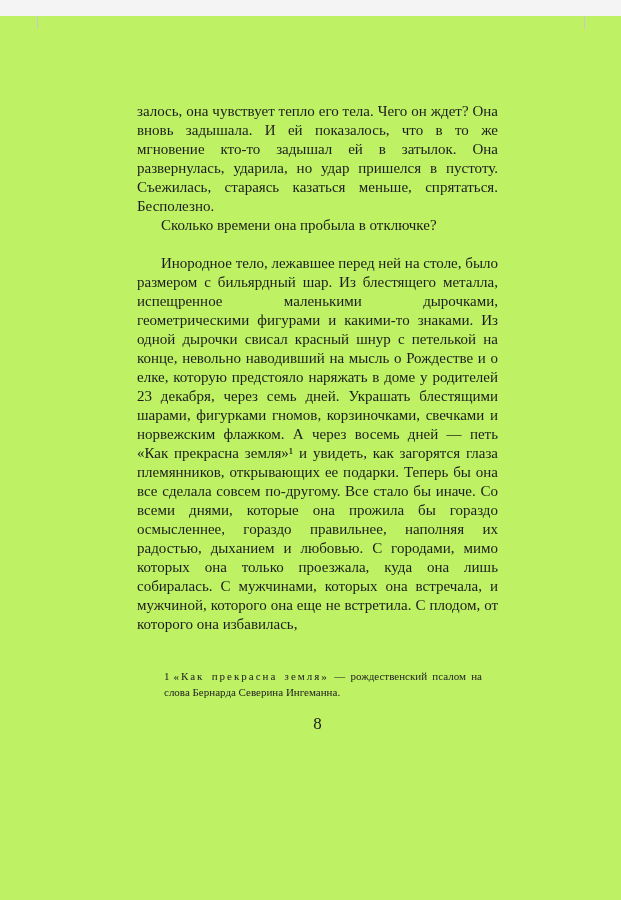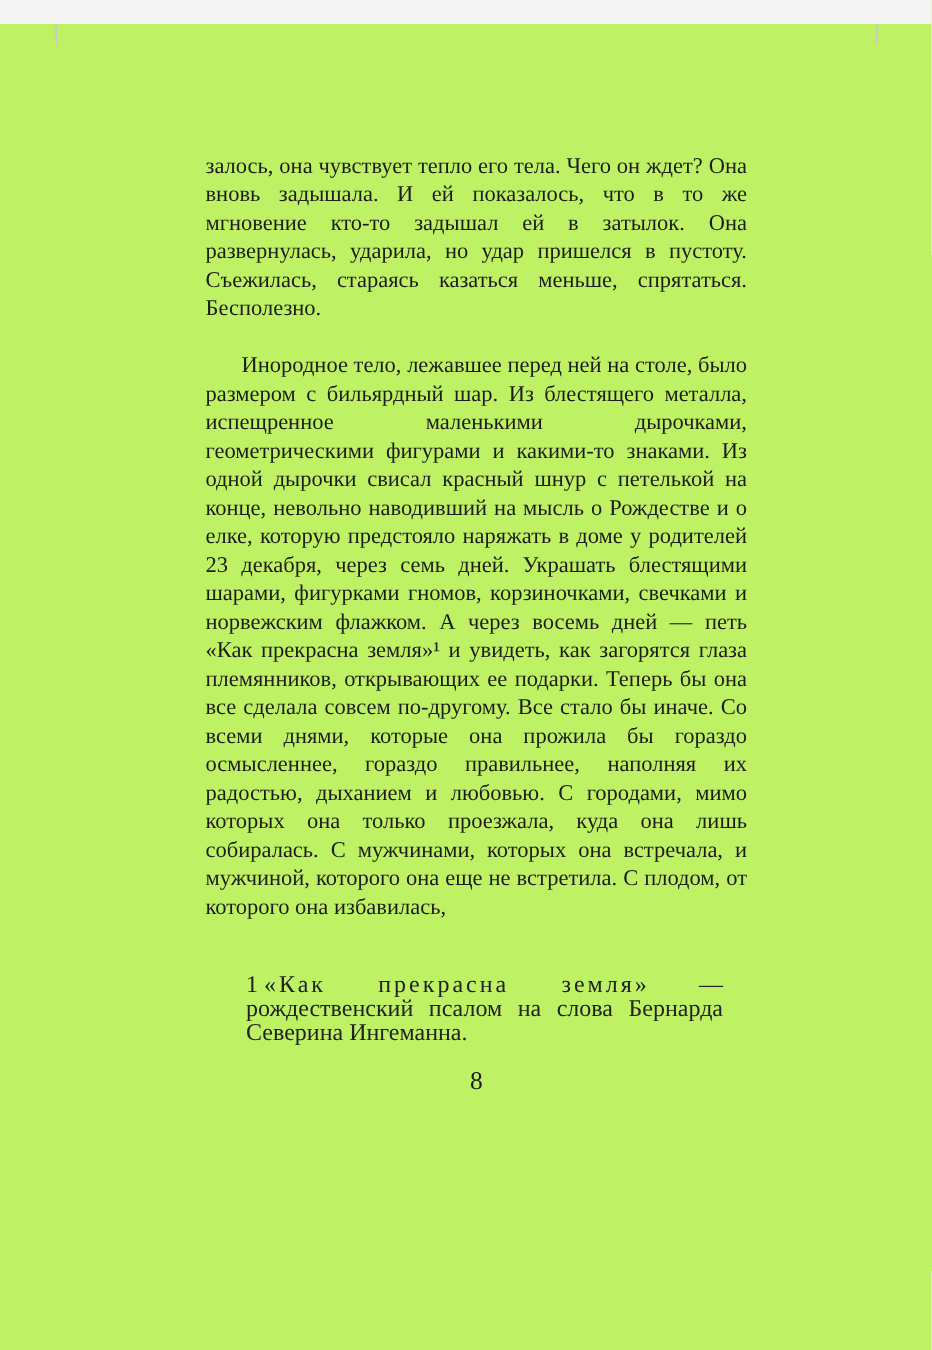--- a/index.html
+++ b/index.html
@@ -42,21 +42,21 @@
     text-indent: 24px;
     hyphens: auto;
   }
   .para.no-indent { text-indent: 0; }
   .para.section-start { margin-top: 19px; }
 
   .footnote {
     margin-top: 34px;
     margin-left: 27px;
     width: 318px;
-    font-size: 16px;
+    font-size: 11px;
     line-height: 16px;
     text-align: justify;
     color: #222;
   }
   .footnote .marker { margin-right: 4px; }
   .footnote .spaced { letter-spacing: 2px; }
 
   .page-number {
     margin-top: 14px;
     text-align: center;
@@ -91,20 +91,21 @@
 
 <div class="page">
 
   <div class="crop-mark left"></div>
   <div class="crop-mark right"></div>
 
   <div class="text-block">
 
     <p class="para no-indent">залось, она чувствует тепло его тела. Чего он ждет? Она вновь задышала. И ей показалось, что в то же мгновение кто-то задышал ей в затылок. Она развернулась, ударила, но удар пришелся в пустоту. Съежилась, стараясь казаться меньше, спрятаться. Бесполезно.</p>
 
+    <p class="para">Сколько времени она пробыла в отключке?</p>
 
 
     <p class="para section-start">Инородное тело, лежавшее перед ней на столе, было размером с бильярдный шар. Из блестящего металла, испещренное маленькими дырочками, геометрическими фигурами и какими-то знаками. Из одной дырочки свисал красный шнур с петелькой на конце, невольно наводивший на мысль о Рождестве и о елке, которую предстояло наряжать в доме у родителей 23 декабря, через семь дней. Украшать блестящими шарами, фигурками гномов, корзиночками, свечками и норвежским флажком. А через восемь дней — петь «Как прекрасна земля»¹ и увидеть, как загорятся глаза племянников, открывающих ее подарки. Теперь бы она все сделала совсем по-другому. Все стало бы иначе. Со всеми днями, которые она прожила бы гораздо осмысленнее, гораздо правильнее, наполняя их радостью, дыханием и любовью. С городами, мимо которых она только проезжала, куда она лишь собиралась. С мужчинами, которых она встречала, и мужчиной, которого она еще не встретила. С плодом, от которого она избавилась,</p>
 
     <div class="footnote">
       <span class="marker">1</span><span class="spaced">«Как прекрасна земля»</span><span> — рождественский псалом на слова Бернарда Северина Ингеманна.</span>
     </div>
 
     <div class="page-number">8</div>
   </div>

